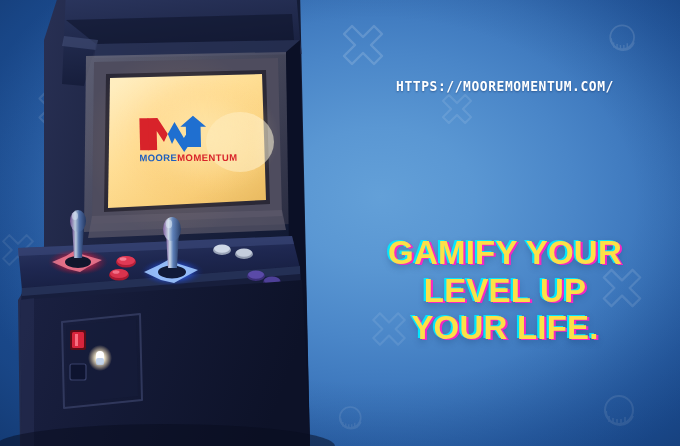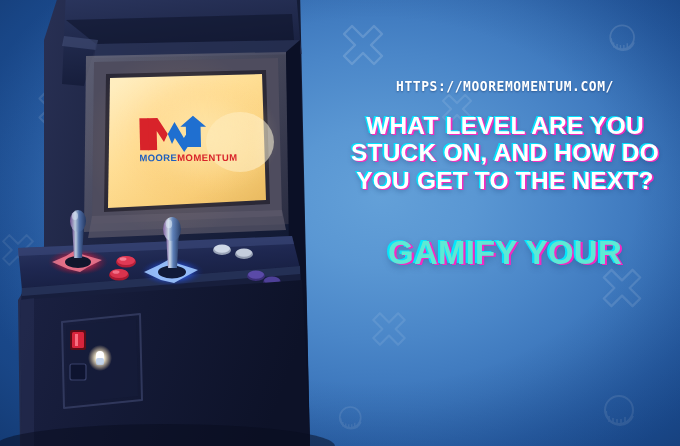--- a/index.html
+++ b/index.html
@@ -79,21 +79,21 @@
       -1.6px -0.8px 0 rgba(0,230,255,.95),
        1.6px  1.0px 0 rgba(255,40,190,.95),
        0 2px 5px rgba(12,45,95,.35);
   }
 
   .tagline {
     position:absolute; left:2px; top:214px; width:346px;
     text-align:center;
     font-family:"Liberation Sans", sans-serif;
     font-weight:700; font-size:33px; line-height:1.14;
-    letter-spacing:.2px; color:#5eead4;
+    letter-spacing:.2px; color:#fde047;
     text-shadow:
       -2.2px -1.2px 0 rgba(0,235,255,.95),
        2.2px  1.4px 0 rgba(255,35,195,.95),
        0 3px 7px rgba(12,45,95,.35);
   }
   .tagline .ln { display:block; }
 </style>
 </head>
 <body>
 
@@ -332,20 +332,21 @@
       <div class="logo-text">
         <span class="t-moore">MOORE</span><span class="t-momentum">MOMENTUM</span>
       </div>
     </div>
   </div>
 
   <div class="content">
 
     <div class="url">HTTPS://MOOREMOMENTUM.COM/</div>
 
-    <div class="headline">WHAT LEVEL ARE YOU STUCK ON, AND HOW DO YOU GET TO THE NEXT?</div>
 
     <div class="tagline">
       <span class="ln">GAMIFY YOUR</span>
+      <span class="ln">LEVEL UP</span>
+      <span class="ln">YOUR LIFE.</span>
     </div>
 
   </div>
 </div>
 
 </body></html>

